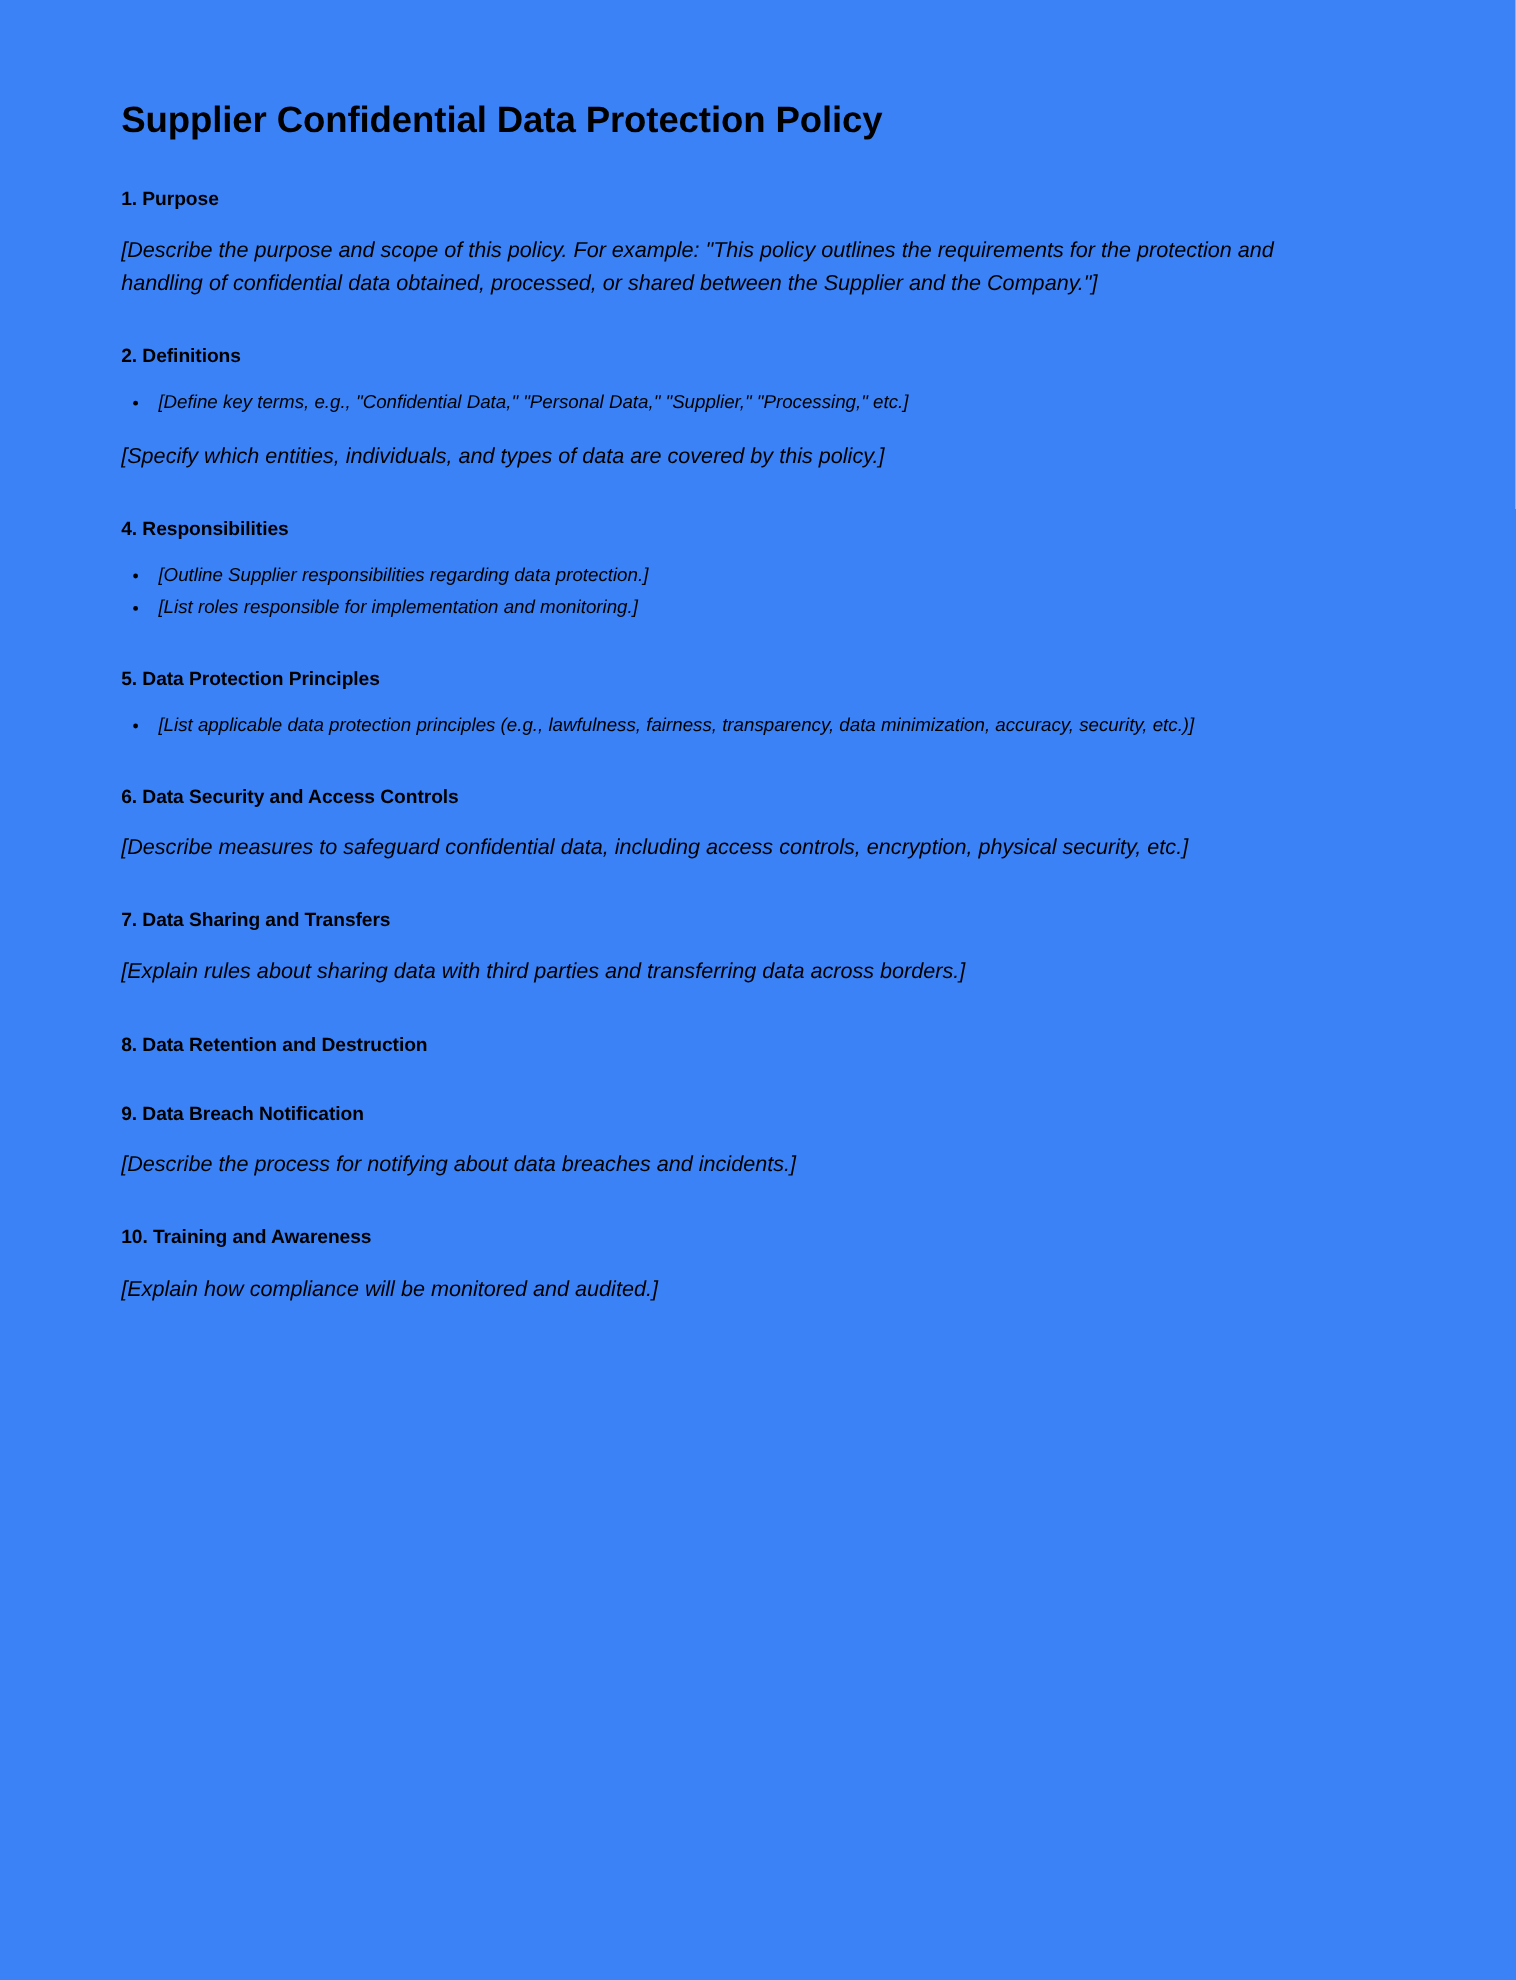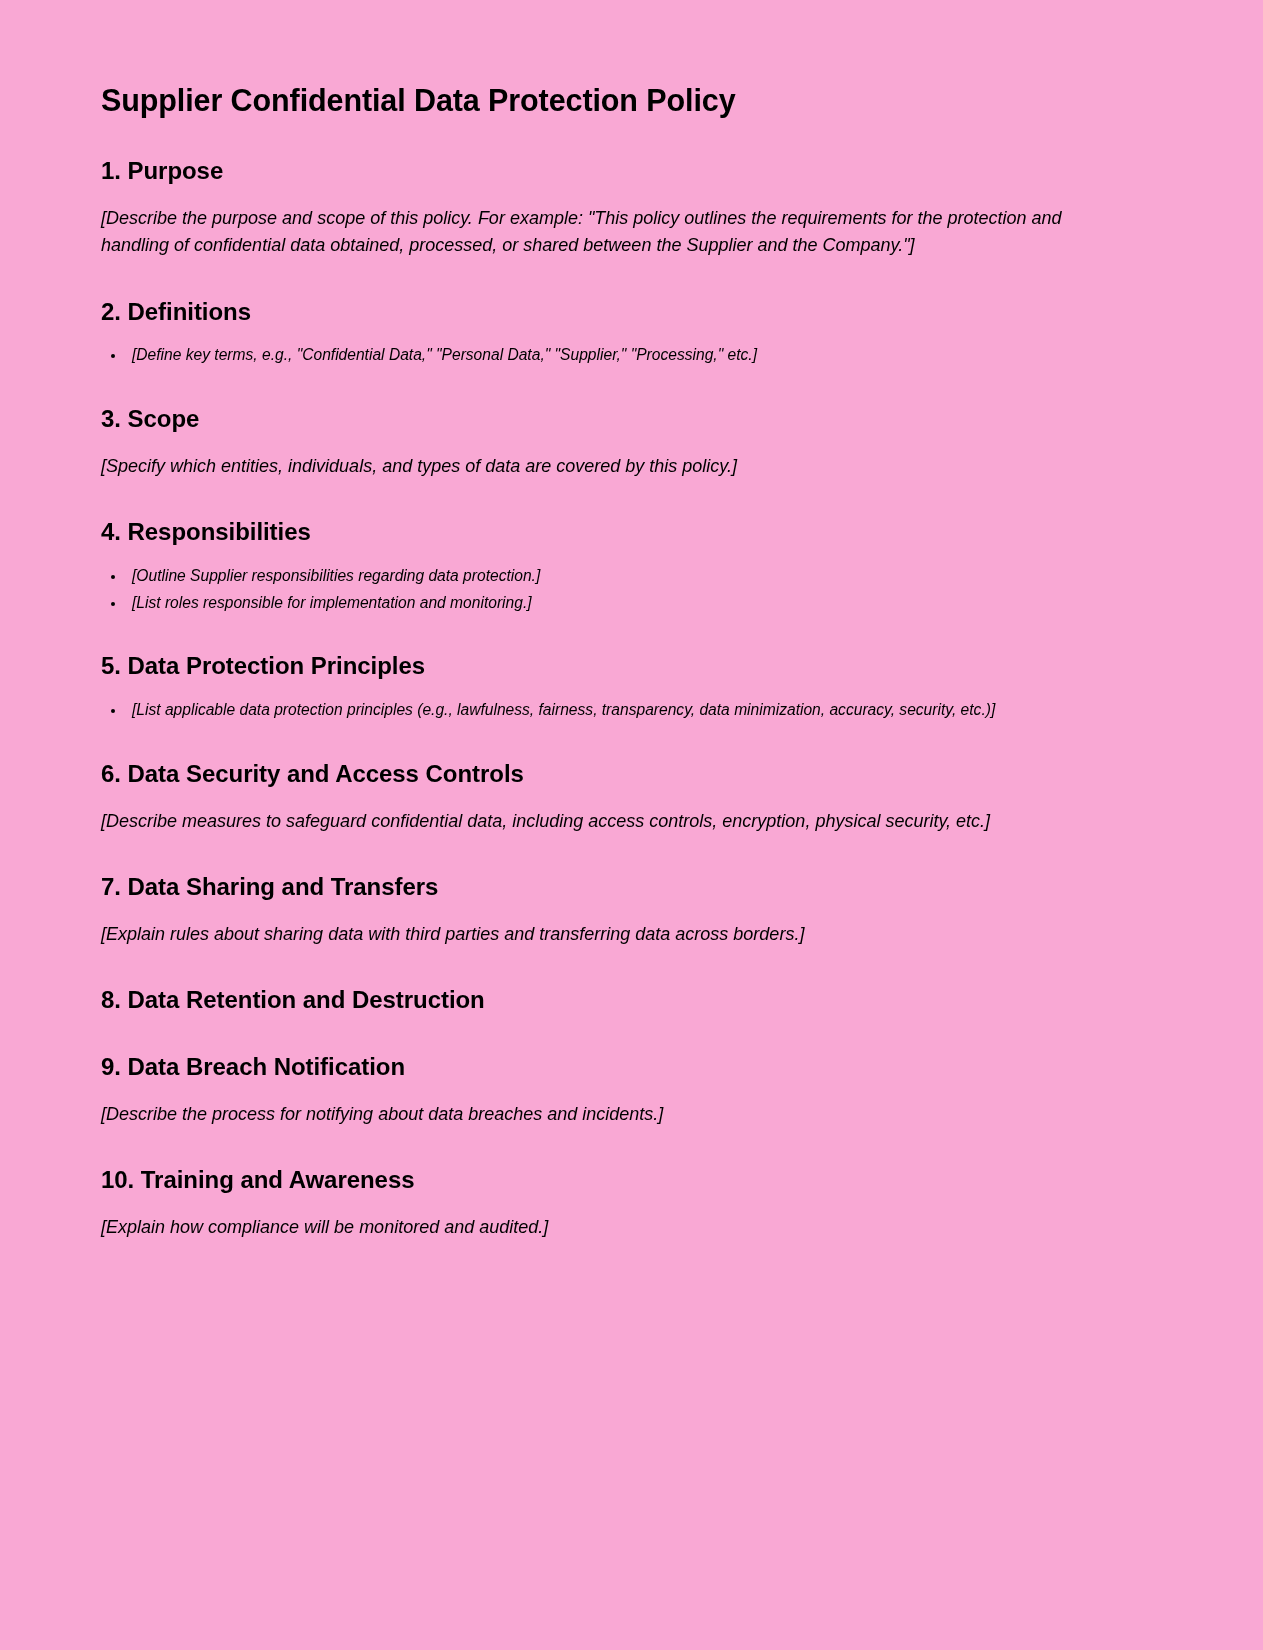--- a/index.html
+++ b/index.html
@@ -12,35 +12,35 @@
     height: 1650px;
     font-family: "Liberation Sans", "DejaVu Sans", sans-serif;
     color: #000000;
     -webkit-font-smoothing: antialiased;
   }
   .page {
     box-sizing: border-box;
     width: 1263px;
     min-height: 1650px;
     padding: 62px 110px 40px 101px;
-    background: #f9a8d4;
+    background: #3b82f6;
   }
   .doc-title {
     font-size: 30.5px;
     font-weight: bold;
     line-height: 1.18;
     letter-spacing: -0.1px;
     margin: 21px 0 0 0;
     color: #000000;
   }
   .section {
     margin: 0;
   }
   .section-heading {
-    font-size: 24px;
+    font-size: 16px;
     font-weight: bold;
     line-height: 1.2;
     margin: 38px 0 0 0;
     letter-spacing: -0.05px;
     color: #000000;
   }
   .section-para {
     font-size: 18px;
     font-style: italic;
     line-height: 1.52;
@@ -76,21 +76,20 @@
         <h2 class="section-heading">1. Purpose</h2>
         <p class="section-para">[Describe the purpose and scope of this policy. For example: "This policy outlines the requirements for the protection and handling of confidential data obtained, processed, or shared between the Supplier and the Company."]</p>
       </div>
       <div class="section">
         <h2 class="section-heading">2. Definitions</h2>
         <ul class="section-list">
           <li>[Define key terms, e.g., "Confidential Data," "Personal Data," "Supplier," "Processing," etc.]</li>
         </ul>
       </div>
       <div class="section">
-        <h2 class="section-heading">3. Scope</h2>
         <p class="section-para">[Specify which entities, individuals, and types of data are covered by this policy.]</p>
       </div>
       <div class="section">
         <h2 class="section-heading">4. Responsibilities</h2>
         <ul class="section-list">
           <li>[Outline Supplier responsibilities regarding data protection.]</li>
           <li>[List roles responsible for implementation and monitoring.]</li>
         </ul>
       </div>
       <div class="section">

